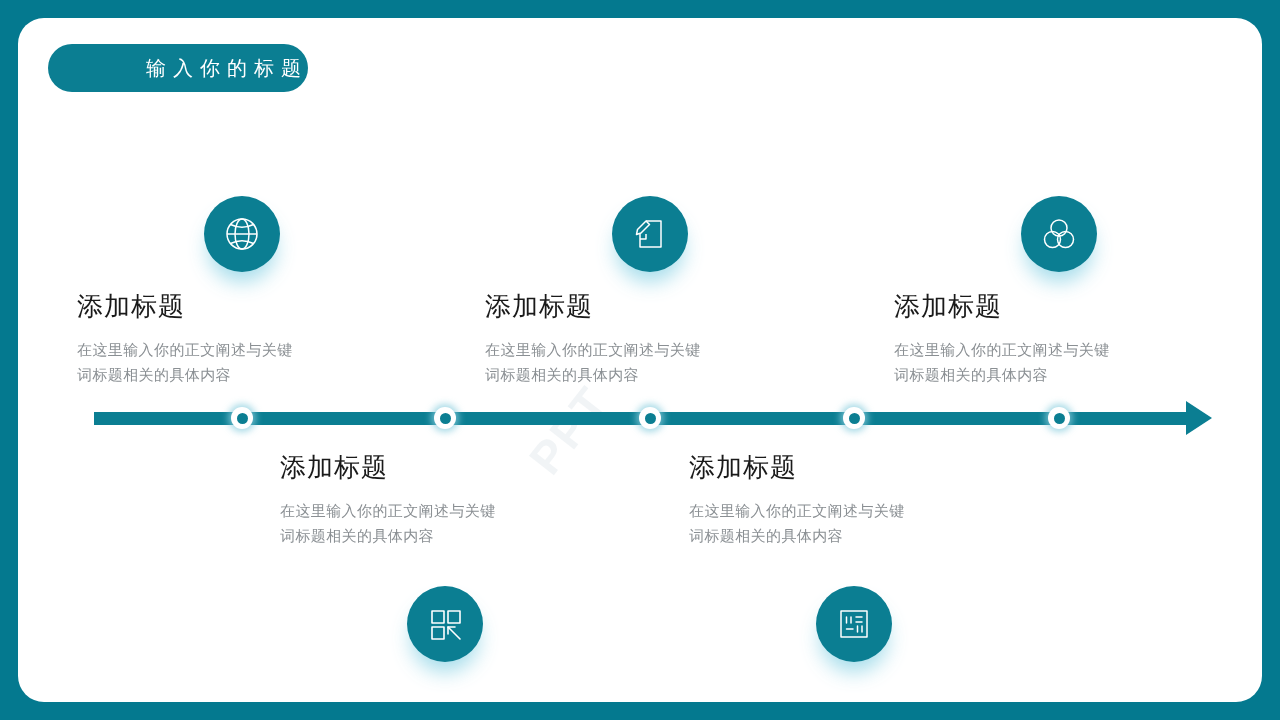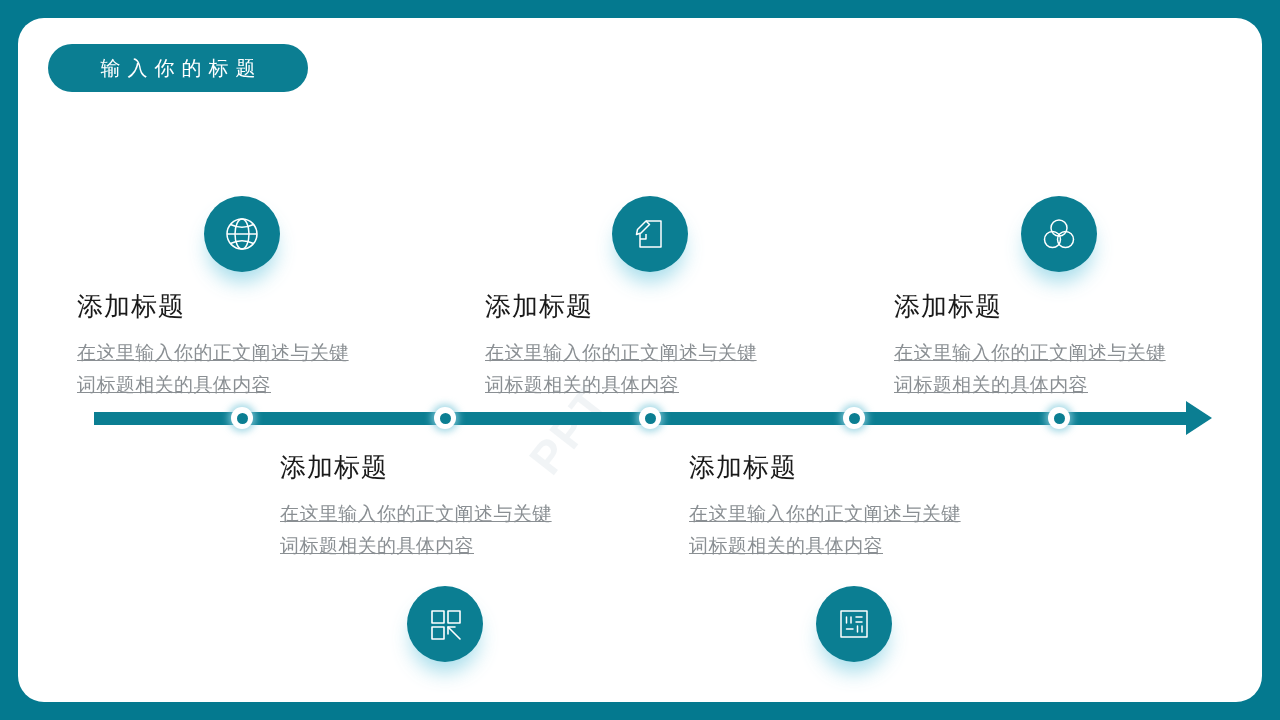--- a/index.html
+++ b/index.html
@@ -37,21 +37,21 @@
 
   
   .title-pill {
     position:absolute;
     left:30px; top:26px;
     width:260px; height:48px;
     background:#0b7e92;
     border-radius:24px;
     display:flex;
     align-items:center;
-    justify-content:center;
+    justify-content:flex-end;
   }
   .title-pill-text {
     color:#ffffff;
     font-size:20px;
     letter-spacing:7px;
     text-indent:7px;
     font-weight:400;
     white-space:nowrap;
   }
 
@@ -117,25 +117,24 @@
   .item-heading {
     font-size:26px;
     color:#1a1a1a;
     font-weight:400;
     letter-spacing:1px;
     line-height:1.25;
     white-space:nowrap;
   }
   .item-body {
     margin-top:14px;
-    font-size:19px;
+    font-size:15px;
     color:#8a8f93;
     line-height:1.72;
     letter-spacing:0.4px;
-    text-decoration:underline;
   }
   .item-body .line { display:block; }
 </style>
 </head>
 <body>
 
 <div class="slide-card">
 
   <div class="watermark">PPT</div>
 

